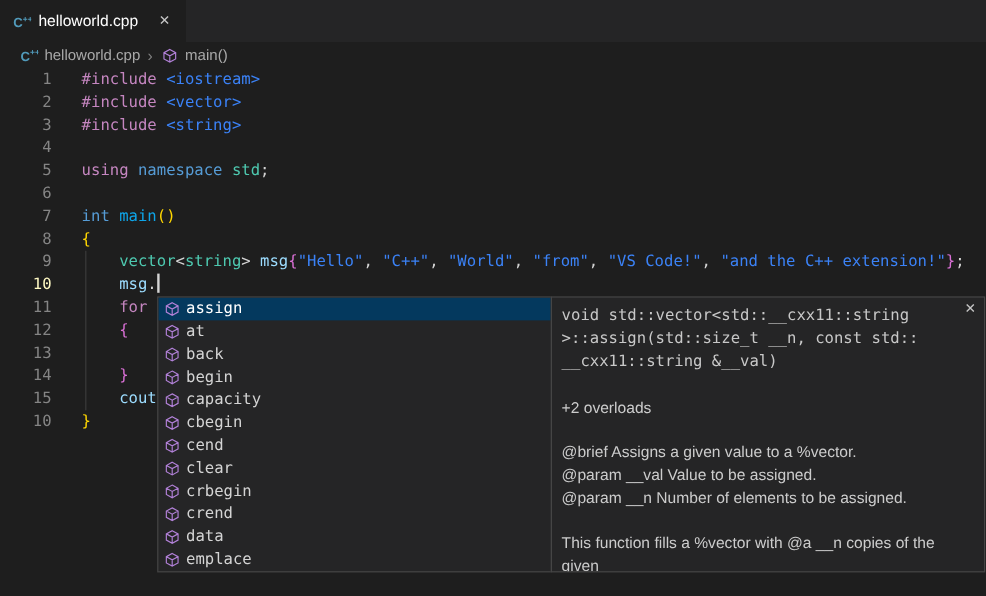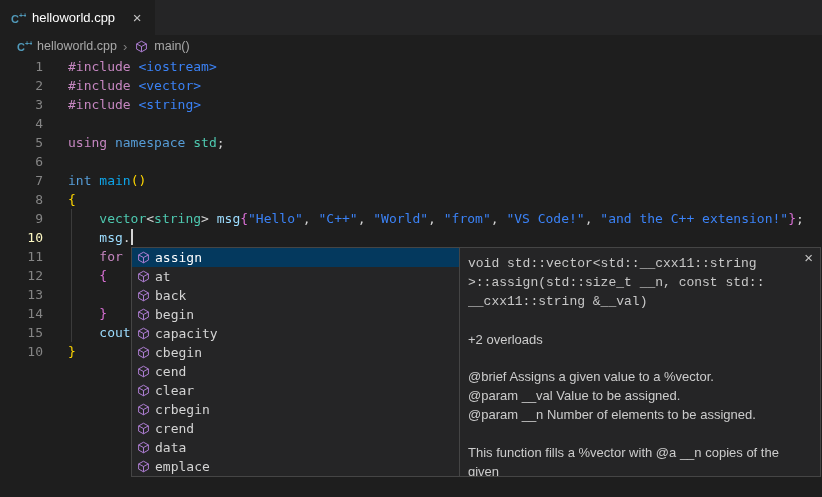--- a/index.html
+++ b/index.html
@@ -37,21 +37,21 @@
   
   .suggest { position:absolute; left:131px; top:190px; display:flex; z-index:10; }
   .slist { width:329px; height:230px; background:#252526; border:1px solid #454545; overflow:hidden; }
   .suggest-item { display:flex; align-items:center; height:19px; padding-left:3px; color:#d4d4d4; font-size:13px; cursor:pointer; }
   .suggest-item.selected { background:#04395e; color:#ffffff; }
   .sicon { width:16px; height:16px; margin-right:4px; flex:none; display:inline-flex; align-items:center; justify-content:center; }
   .slabel { white-space:pre; }
 
   .sdocs { width:362px; height:230px; background:#252526; border:1px solid #454545; border-left:1px solid #454545; margin-left:-1px; padding:6px 10px 0 8px; position:relative; color:#cccccc; font-size:13px; font-family:"Liberation Sans",sans-serif; overflow:hidden; }
   .sig { font-family:"DejaVu Sans Mono","Liberation Mono",monospace; color:#c8c8c8; }
-  .sigline { line-height:19px; white-space:pre;font-family:Liberation Mono, monospace; }
+  .sigline { line-height:19px; white-space:pre; }
   .overloads { margin-top:19px; line-height:19px; color:#cccccc; cursor:pointer; }
   .docbody { margin-top:18px; }
   .docline { line-height:19px; min-height:19px; }
   .sdocs .close { position:absolute; top:1px; right:7px; color:#c5c5c5; font-size:15px; cursor:pointer; }
 </style>
 </head>
 <body>
 
 <div class="tabbar">
   <div class="tab">

